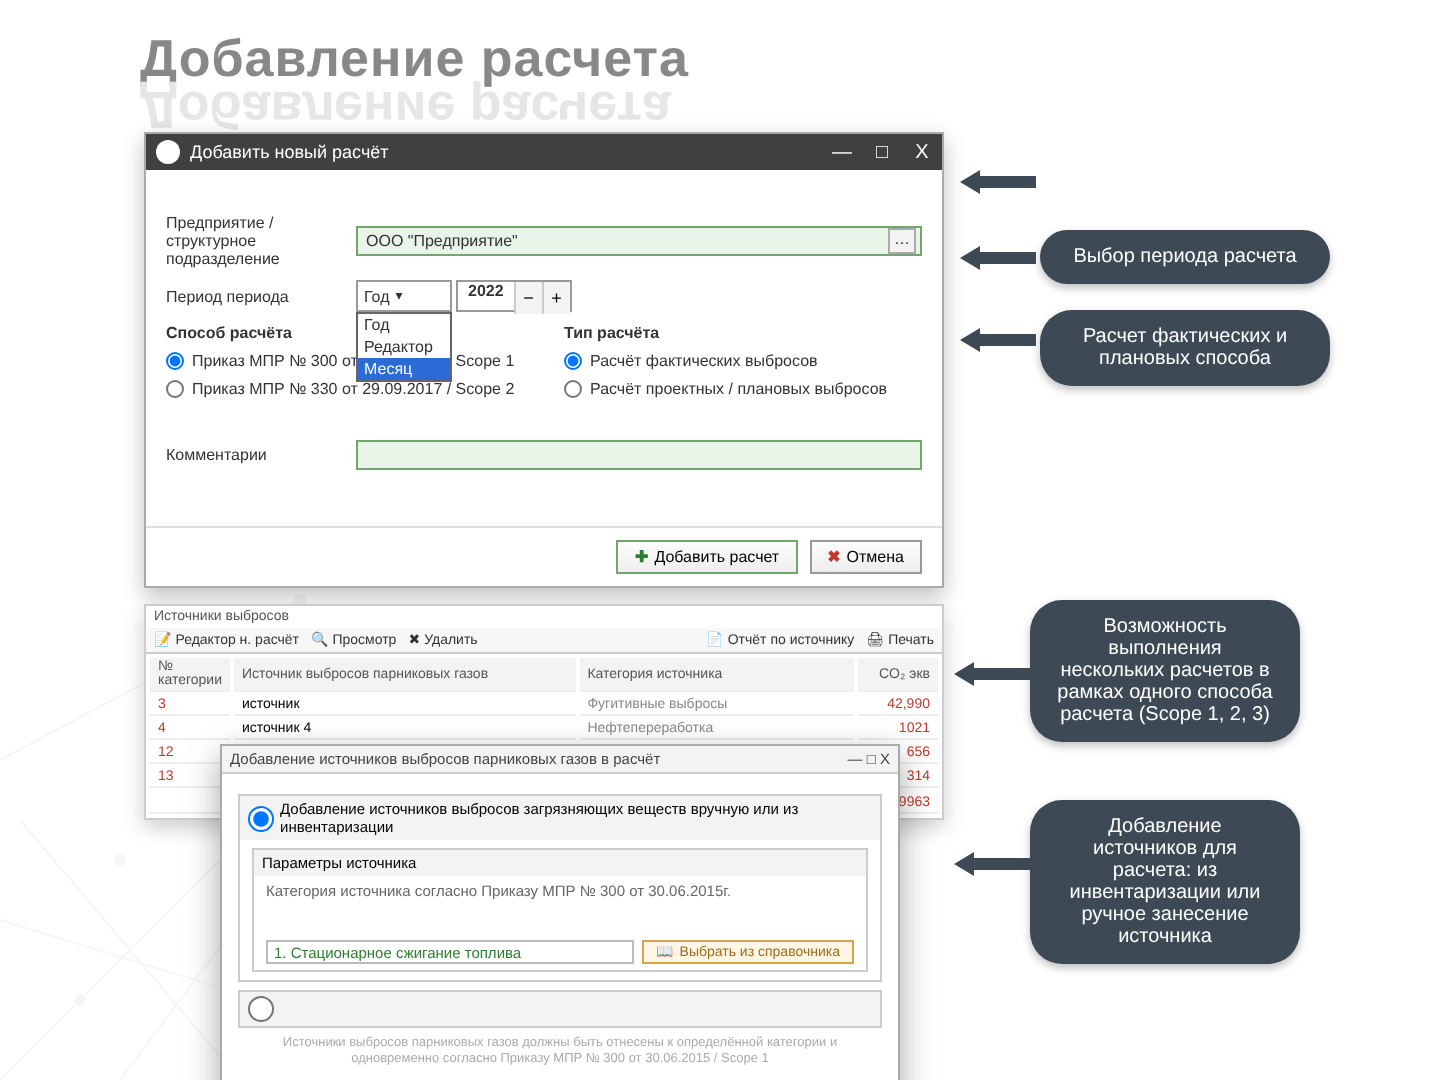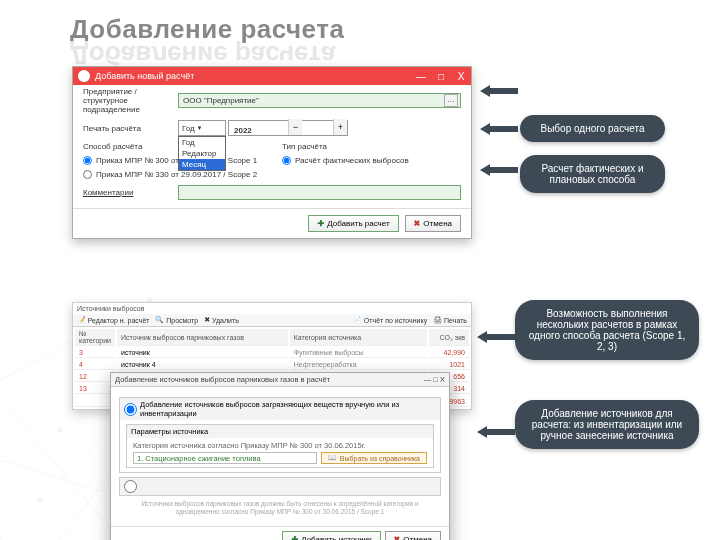--- a/index.html
+++ b/index.html
@@ -5,46 +5,46 @@
   * { box-sizing: border-box; margin: 0; padding: 0; }
   body { width: 720px; height: 540px; font-family: Arial, sans-serif; background: #fff; position: relative; overflow: hidden; }
   .bg-deco { position: absolute; inset: 0; z-index: 0; }
   .bg-deco svg { width: 100%; height: 100%; opacity: 0.25; }
   .slide { position: relative; z-index: 1; width: 720px; height: 540px; }
   .title { font-size: 26px; color: #888; font-weight: 600; padding: 14px 0 0 70px; letter-spacing: 0.5px; }
   .title-mirror { font-size: 26px; color: #e6e6e6; font-weight: 600; padding: 0 0 0 70px; transform: scaleY(-1); margin-top: -6px; }
 
   .callout { position: absolute; background: #3d4a56; color: #fff; border-radius: 16px; font-size: 10px; padding: 8px 12px; text-align: center; box-shadow: 0 2px 4px rgba(0,0,0,.25); }
   .callout.small { width: 145px; }
-  .callout.large { width: 184px; border-radius: 19px; }
+  .callout.large { width: 135px; }
 
   
   .dlg { position: absolute; border: 1px solid #aaa; background: #fff; box-shadow: 0 4px 10px rgba(0,0,0,.25); }
   .dlg1 { left: 72px; top: 66px; width: 400px; }
-  .tb { background: #ef4444; color: #fff; display: flex; align-items: center; height: 18px; font-size: 9px; }
+  .tb { background: #404040; color: #fff; display: flex; align-items: center; height: 18px; font-size: 9px; }
   .tb .tico { width: 12px; height: 12px; background: #fff; border-radius: 50%; margin: 0 5px; display: inline-block; }
   .tb .spacer { flex: 1; }
   .tb .wbtn { width: 20px; text-align: center; font-size: 10px; cursor: pointer; }
-  .body1 { padding: 2px 10px; font-size: 8px; color: #333; }
+  .body1 { padding: 22px 10px; font-size: 8px; color: #333; }
   .row { display: flex; align-items: center; margin-bottom: 6px; }
   .lbl { width: 95px; }
   .entbox { flex: 1; border: 1px solid #6fa76f; background: #e9f4e9; height: 15px; display: flex; align-items: center; padding: 0 4px; position: relative; }
   .entbox .dots { position: absolute; right: 2px; top: 0; border: 1px solid #aaa; background: #f3f3f3; width: 14px; height: 13px; text-align: center; line-height: 10px; font-size: 8px; cursor: pointer; }
   .period-sel { display: inline-flex; align-items: center; gap: 2px; position: relative; }
   .sel { border: 1px solid #999; background: #fff; height: 16px; font-size: 8px; display: inline-flex; align-items: center; padding: 0 3px; }
   .sel .caret { margin-left: 3px; font-size: 7px; }
   .dropdown { position: absolute; top: 16px; left: 0; width: 48px; background: #fff; border: 1px solid #666; z-index: 5; }
   .dropdown div { padding: 1px 3px; font-size: 8px; }
   .dropdown .active { background: #2a6bd6; color: #fff; }
-  .yearbox { border: 1px solid #999; display: inline-flex; align-items: flex-end; height: 16px; gap: 31px; }
+  .yearbox { border: 1px solid #999; display: inline-flex; align-items: flex-start; height: 16px; }
   .yearbox span { padding: 0 5px; font-weight: bold; }
   .yearbox button { width: 14px; height: 16px; border: none; border-left: 1px solid #ccc; background: #f3f3f3; font-size: 9px; cursor: pointer; }
   .methods { display: flex; gap: 20px; margin-top: 6px; }
   .col { flex: 1; }
-  .colh { font-weight: normal; margin-bottom: 4px; }
+  .colh { font-weight: bold; margin-bottom: 4px; }
   .radio { display: flex; align-items: center; gap: 4px; margin: 5px 0; }
   .radio input { width: 9px; height: 9px; }
   .footer { border-top: 1px solid #ddd; padding: 6px 10px; display: flex; justify-content: flex-end; gap: 6px; }
   .btn { border: 1px solid #999; background: linear-gradient(#fdfdfd,#eee); font-size: 8px; padding: 3px 8px; display: inline-flex; align-items: center; gap: 3px; cursor: pointer; }
   .btn.green { border-color: #6fa76f; }
   .ico-plus { color: #2e7d32; font-weight: bold; }
   .ico-x { color: #c0392b; font-weight: bold; }
 
   
   .panel2 { position: absolute; left: 72px; top: 302px; width: 400px; border: 1px solid #ccc; background: #fff; font-size: 7px; box-shadow: 0 4px 10px rgba(0,0,0,.2); }
@@ -95,21 +95,21 @@
       <circle cx="230" cy="420" r="3"></circle>
         <circle cx="40" cy="500" r="3"></circle>
     </g>
   </svg>
 </div>
 
 <div class="slide">
   <div class="title">Добавление расчета</div>
   <div class="title-mirror">Добавление расчета</div>
 
-  <div class="callout small" style="left:520px; top:115px;">Выбор одного расчета</div>
+  <div class="callout small" style="left:520px; top:115px;">Выбор периода расчета</div>
   <div class="callout small" style="left:520px; top:155px;">Расчет фактических и плановых способа</div>
   <div class="callout large" style="left:515px; top:300px;">Возможность выполнения нескольких расчетов в рамках одного способа расчета (Scope 1, 2, 3)</div>
   <div class="callout large" style="left:515px; top:400px;">Добавление источников для расчета: из инвентаризации или ручное занесение источника</div>
 
   <div class="arrow-shape" style="left:480px; top:84px;">
       <svg width="38" height="14">
         <polygon points="0,7 10,1 10,4 38,4 38,10 10,10 10,13" fill="#3d4a56"></polygon>
       </svg>
     </div>
   <div class="arrow-shape" style="left:480px; top:122px;">
@@ -144,21 +144,21 @@
     </div>
     <div class="body1">
       <div class="row">
         <div class="lbl">Предприятие / структурное подразделение</div>
         <div class="entbox">
           <span>ООО "Предприятие"</span>
           <span class="dots">…</span>
         </div>
       </div>
       <div class="row">
-        <div class="lbl">Печать расчёта</div>
+        <div class="lbl">Период периода</div>
         <div class="period-sel">
           <div class="sel" style="width:48px;">
             <span>Год</span>
             <span class="caret">▾</span>
           </div>
           <div class="dropdown">
             <div>Год</div>
             <div>Редактор</div>
             <div class="active">Месяц</div>
           </div>
@@ -180,23 +180,27 @@
               <input type="radio" style="">
               <span>Приказ МПР № 330 от 29.09.2017 / Scope 2</span>
             </label>
         </div>
         <div class="col">
           <div class="colh">Тип расчёта</div>
           <label class="radio">
               <input type="radio" checked="" style="">
               <span>Расчёт фактических выбросов</span>
             </label>
-        </div>
-      </div>
-      <div class="row" style="margin-top:1px;text-decoration:underline;">
+          <label class="radio">
+              <input type="radio" style="">
+              <span>Расчёт проектных / плановых выбросов</span>
+            </label>
+        </div>
+      </div>
+      <div class="row" style="margin-top:16px;">
         <div class="lbl">Комментарии</div>
         <div class="entbox" style="background:#e9f4e9;"></div>
       </div>
     </div>
     <div class="footer">
       <button class="btn green">
           <span class="ico-plus">✚</span>
           <span>Добавить расчет</span>
         </button>
       <button class="btn">
@@ -268,21 +272,21 @@
     <div class="body2">
       <div class="grp">
         <div class="gh">
             <input type="radio" checked="" style="">
             <span>Добавление источников выбросов загрязняющих веществ вручную или из инвентаризации</span>
           </div>
         <div class="gb">
           <div style="border:1px solid #ccc;">
             <div style="background:#f3f3f3; padding:2px 4px;">Параметры источника</div>
             <div style="padding:3px 6px;">
-              <div style="color:#666; margin-bottom:2px;">Категория источника согласно Приказу МПР № 300 от 30.06.2015г.</div>
+              <div style="color:#666; margin-bottom:20px;">Категория источника согласно Приказу МПР № 300 от 30.06.2015г.</div>
               <div style="display:flex; gap:4px; align-items:flex-end;">
                 <div class="small-input" style="flex:1; padding:1px 3px; color:#2e7d32;">1. Стационарное сжигание топлива</div>
                 <span class="pick">📖 <span>Выбрать из справочника</span></span>
               </div>
             </div>
           </div>
         </div>
       </div>
       <div class="grp">
         <div class="gh">

